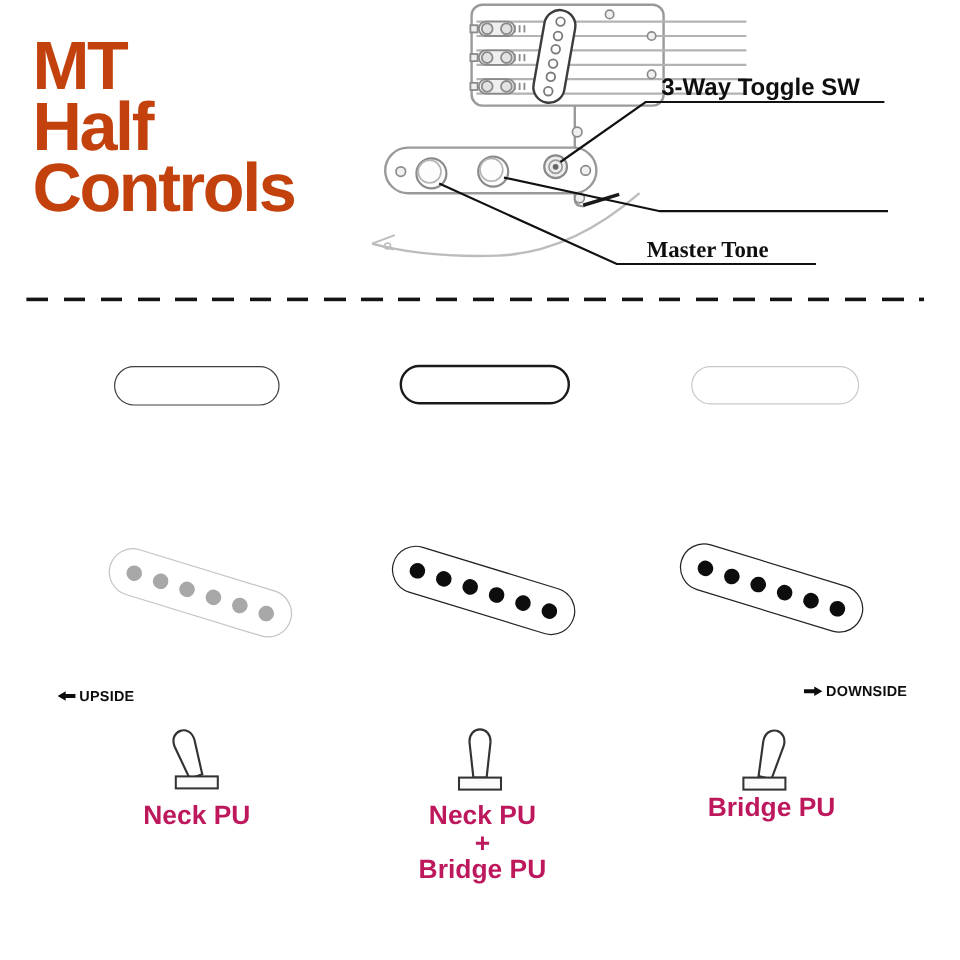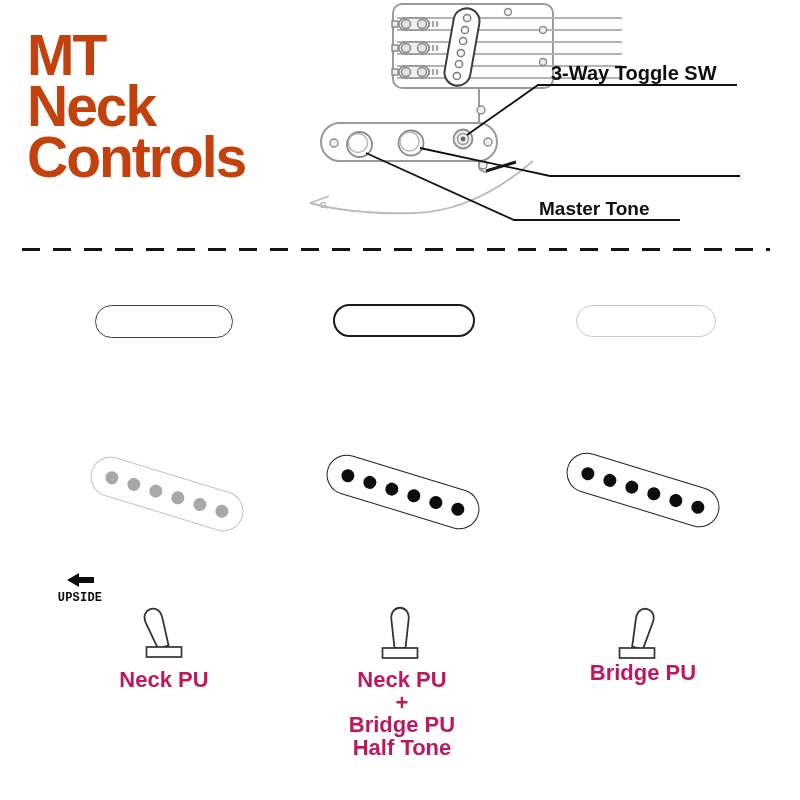--- a/index.html
+++ b/index.html
@@ -9,21 +9,21 @@
     overflow:hidden;
   }
   .abs{position:absolute;}
   
   #title{left:27px;top:30px;font-size:57px;font-weight:900;line-height:51px;
          letter-spacing:-2px;color:#c2410c;}
   
   .callout-label{font-weight:800;color:#0f0f0f;white-space:nowrap;}
   #cl-toggle{left:551px;top:62px;font-size:20px;}
   #cl-volume{left:567px;top:155px;font-size:19px;}
-  #cl-tone{left:539px;top:198px;font-size:19px;}
+  #cl-tone{left:539px;top:198px;font-size:19px;font-family:Liberation Serif, serif;}
   
   #divider{left:22px;top:248px;width:748px;height:3px;
     background:repeating-linear-gradient(90deg,#141414 0 18px,transparent 18px 31px);}
   
   .pill{border-radius:17px;background:#fff;box-sizing:border-box;}
   #pill-1{left:95px;top:305px;width:138px;height:33px;border:1.6px solid #3f3f3f;}
   #pill-2{left:333px;top:304px;width:142px;height:33px;border:2px solid #1a1a1a;}
   #pill-3{left:576px;top:305px;width:140px;height:32px;border:1.6px solid #c9c9c9;}
   
   .bpu{width:158px;height:40px;border-radius:20px;background:#fff;box-sizing:border-box;
@@ -37,34 +37,34 @@
   #bpu-1{left:88px;top:474px;}
   #bpu-2{left:324px;top:472px;}
   #bpu-3{left:564px;top:470px;}
   
   .pos-label{font-size:22px;font-weight:800;text-align:center;color:#be185d;
              line-height:22.5px;white-space:nowrap;}
   #lab-1{left:84px;width:160px;top:669px;}
   #lab-2{left:322px;width:160px;top:669px;}
   #lab-3{left:563px;width:160px;top:662px;}
   
-  .dir{display:flex;flex-direction:column;align-items:center;gap:3px;font-family:Liberation Mono, monospace;}
+  .dir{display:flex;flex-direction:row;align-items:center;gap:3px;}
   .dir .txt{font-size:12px;font-weight:800;letter-spacing:.2px;color:#0d0d0d;}
   #dir-left{left:48px;top:572px;width:64px;}
   #dir-right{left:670px;top:568px;width:86px;}
   svg{display:block;}
 </style>
 </head>
 <body>
 
 <div id="stage">
 
   <div id="title" class="abs">
     <div>MT</div>
-    <div>Neck</div>
+    <div>Half</div>
     <div>Controls</div>
   </div>
 
   <svg class="abs" style="left:295px;top:0" width="470" height="250" viewBox="0 0 470 250">
 
     <rect x="98" y="4" width="160" height="84" rx="9" fill="none" stroke="#9a9a9a" stroke-width="2"></rect>
 
     <g stroke="#b3b3b3" stroke-width="1.8">
       <line x1="102" y1="18" x2="327" y2="18"></line>
       <line x1="102" y1="30" x2="327" y2="30"></line>
@@ -190,20 +190,26 @@
       <i></i>
       <i></i>
   </div>
 
   <div id="dir-left" class="abs dir">
     <svg width="27" height="16" viewBox="0 0 27 16">
       <path d="M0,8 L12,1 L12,5 L27,5 L27,11 L12,11 L12,15 Z" fill="#0d0d0d"></path>
     </svg>
     <span class="txt">UPSIDE</span>
   </div>
+  <div id="dir-right" class="abs dir">
+    <svg width="27" height="16" viewBox="0 0 27 16">
+      <path d="M27,8 L15,1 L15,5 L0,5 L0,11 L15,11 L15,15 Z" fill="#0d0d0d"></path>
+    </svg>
+    <span class="txt">DOWNSIDE</span>
+  </div>
 
   <svg class="abs" style="left:129px;top:594px" width="70" height="70" viewBox="0 0 70 70">
     <g transform="rotate(-19 35 55)">
       <path d="M29.5,53 L26.3,24 C25.2,9 44.8,9 43.7,24 L40.5,53 Z" fill="#ffffff" stroke="#333" stroke-width="1.8"></path>
     </g>
     <rect x="17.5" y="53" width="35" height="10" fill="#fbfbfb" stroke="#333" stroke-width="1.7"></rect>
   </svg>
 
   <svg class="abs" style="left:365px;top:595px" width="70" height="70" viewBox="0 0 70 70">
     <path d="M29.5,53 L26.3,24 C25.2,9 44.8,9 43.7,24 L40.5,53 Z" fill="#ffffff" stroke="#333" stroke-width="1.8"></path>
@@ -217,19 +223,18 @@
     <rect x="17.5" y="53" width="35" height="10" fill="#fbfbfb" stroke="#333" stroke-width="1.7"></rect>
   </svg>
 
   <div id="lab-1" class="abs pos-label">
     <div>Neck PU</div>
   </div>
   <div id="lab-2" class="abs pos-label">
     <div>Neck PU</div>
     <div>+</div>
     <div>Bridge PU</div>
-    <div>Half Tone</div>
   </div>
   <div id="lab-3" class="abs pos-label">
     <div>Bridge PU</div>
   </div>
 
 </div>
 
 </body></html>

